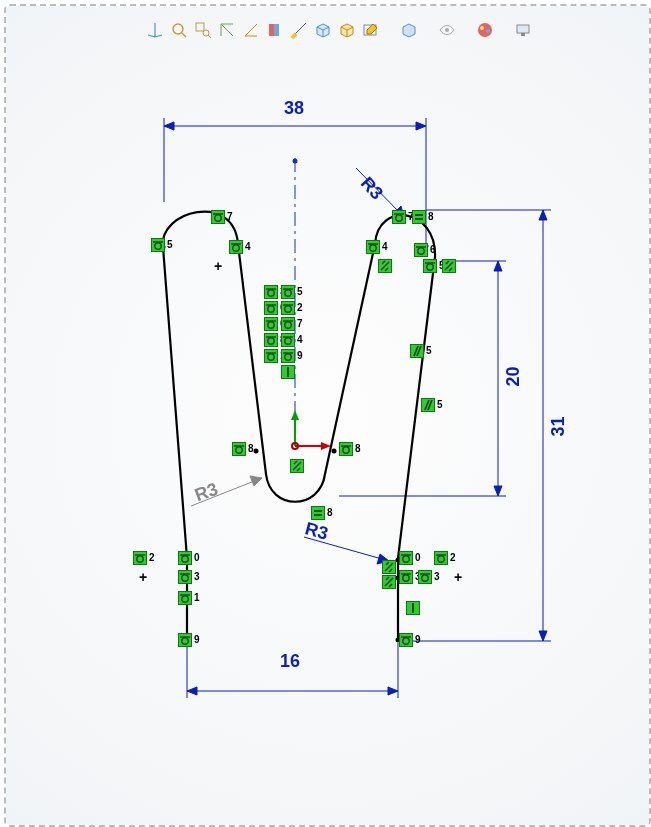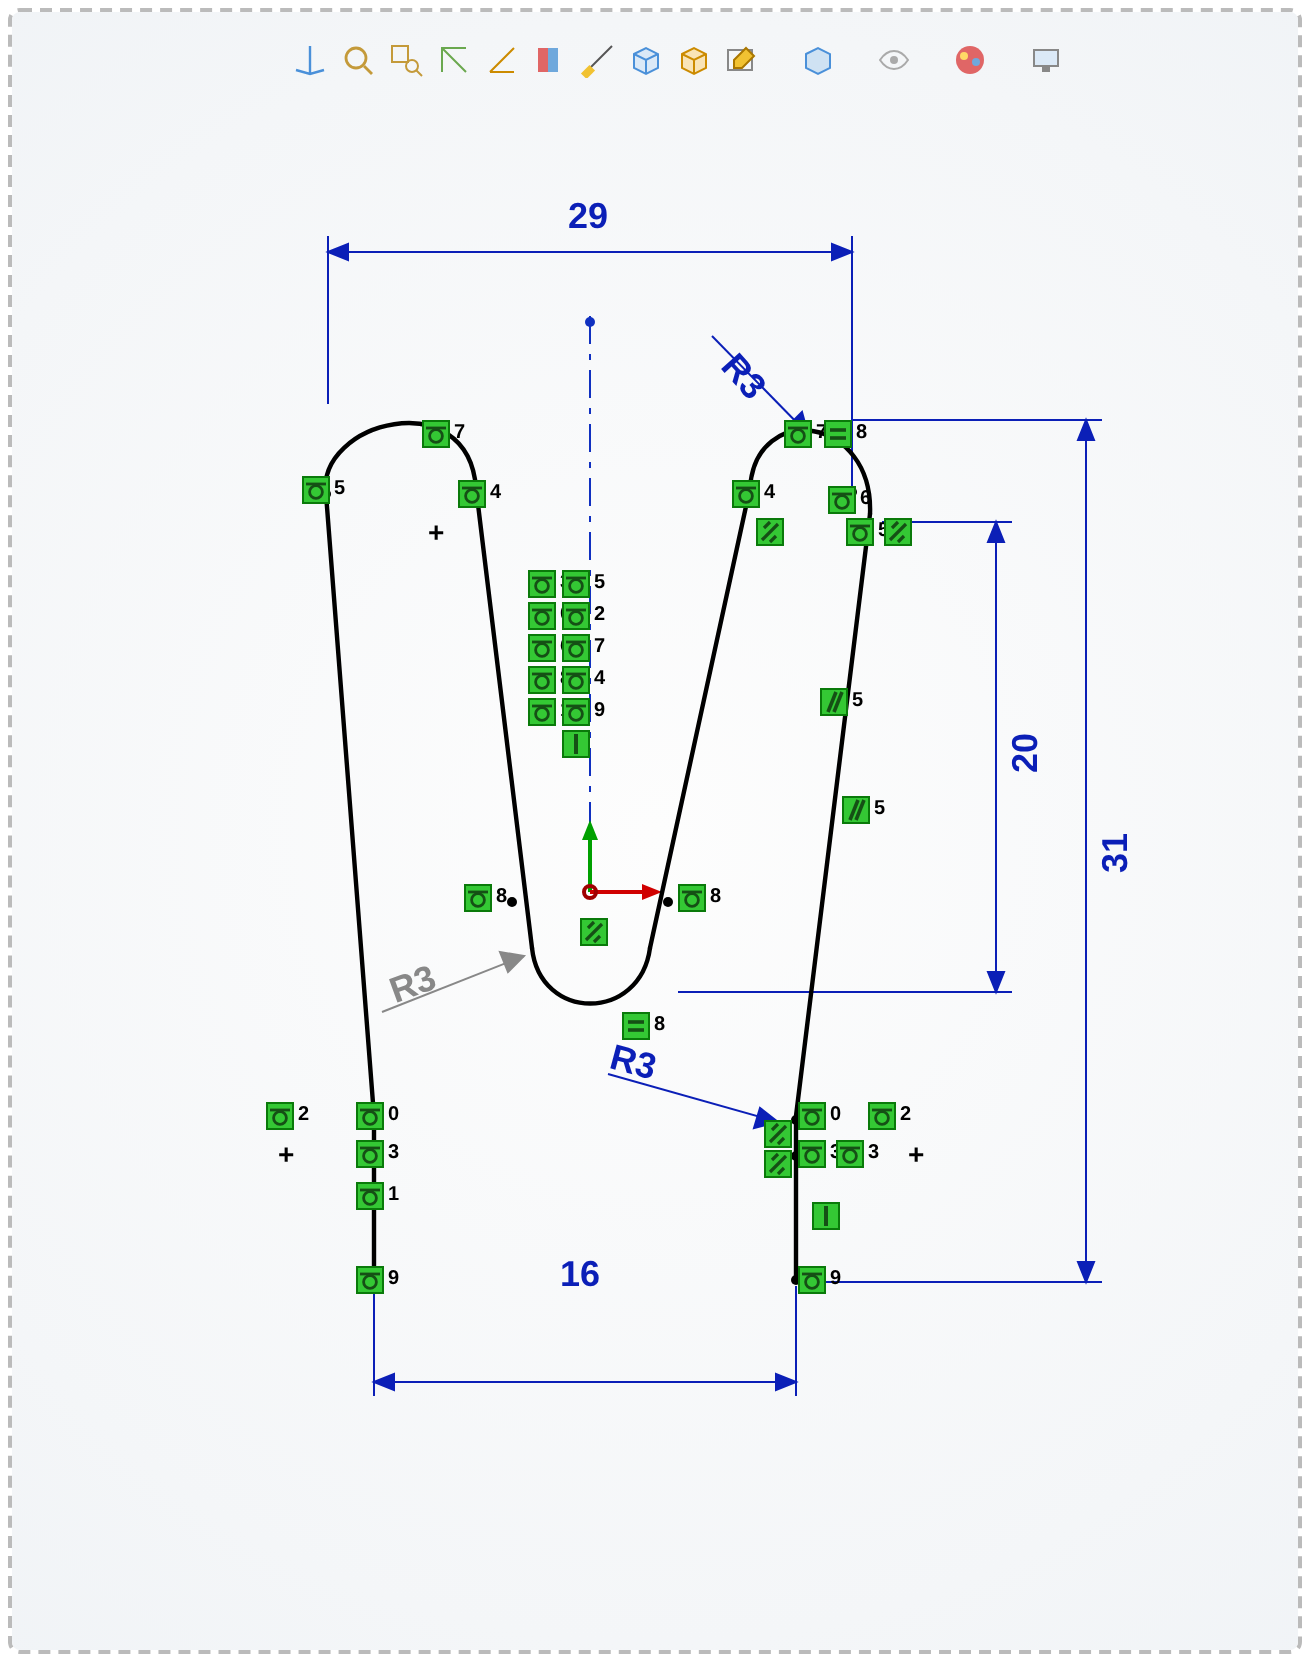--- a/index.html
+++ b/index.html
@@ -187,22 +187,22 @@
         <circle cx="232" cy="240" r="2.5"></circle>
    <circle cx="369" cy="240" r="2.5"></circle>
         <circle cx="420" cy="240" r="2.5"></circle>
    <circle cx="250" cy="445" r="2.5"></circle>
         <circle cx="328" cy="445" r="2.5"></circle>
    <circle cx="181" cy="572" r="2.5"></circle>
         <circle cx="392" cy="572" r="2.5"></circle>
   </g>
  </svg>
 
- <div class="dim" style="left:278px;top:92px">29</div>
- <div class="dim" style="left:274px;top:621px">16</div>
+ <div class="dim" style="left:278px;top:92px">38</div>
+ <div class="dim" style="left:274px;top:645px">16</div>
  <div class="dim" style="left:497px;top:360px;transform:rotate(-90deg)">20</div>
  <div class="dim" style="left:542px;top:410px;transform:rotate(-90deg)">31</div>
  <div class="dim" style="left:350px;top:160px;transform:rotate(48deg);transform-origin:left bottom">R3</div>
  <div class="dim" style="left:299px;top:515px;transform:rotate(15deg)">R3</div>
  <div class="dim gray" style="left:189px;top:476px;transform:rotate(-20deg)">R3</div>
 
  <div id="rels">
       <div class="rel" style="left: 127px; top: 545px;">
         <svg viewBox="0 0 12 12">
           <circle cx="6" cy="7" r="3.2" stroke="#155015" stroke-width="1.4" fill="none"></circle>

